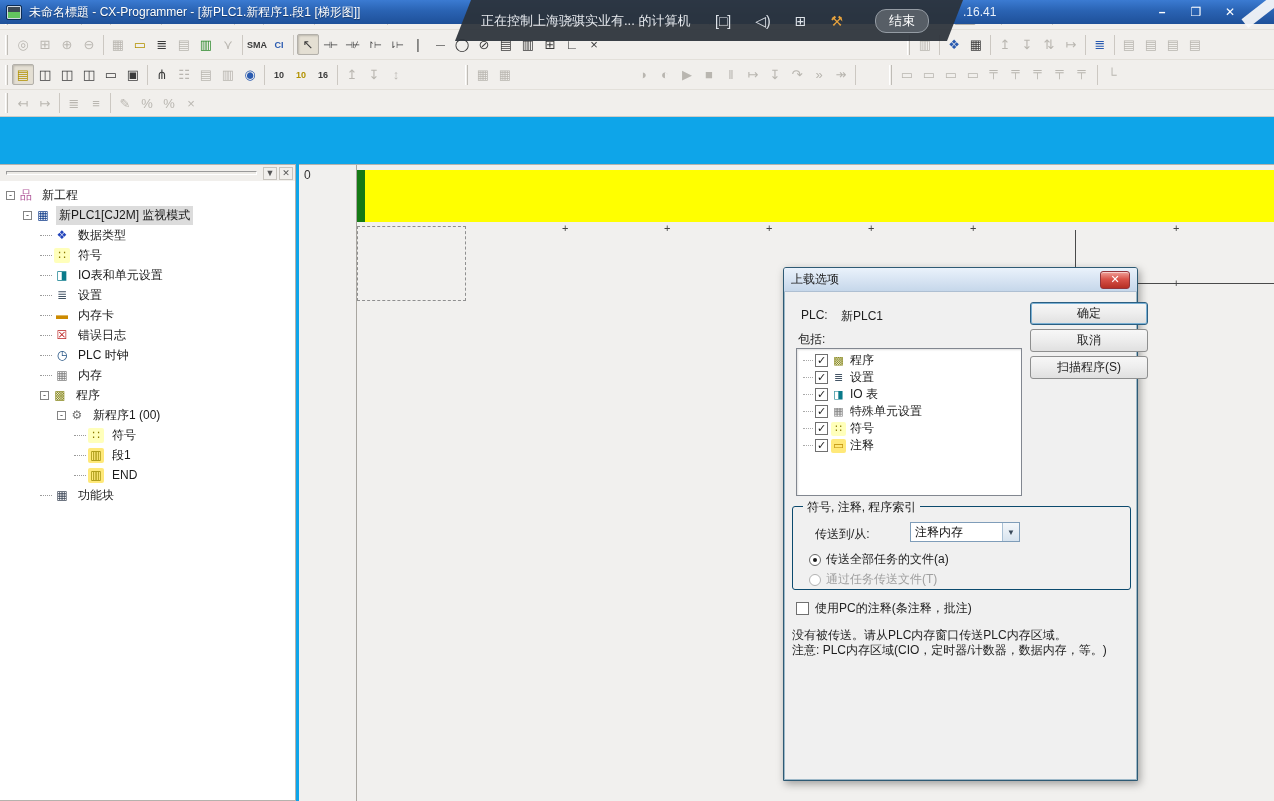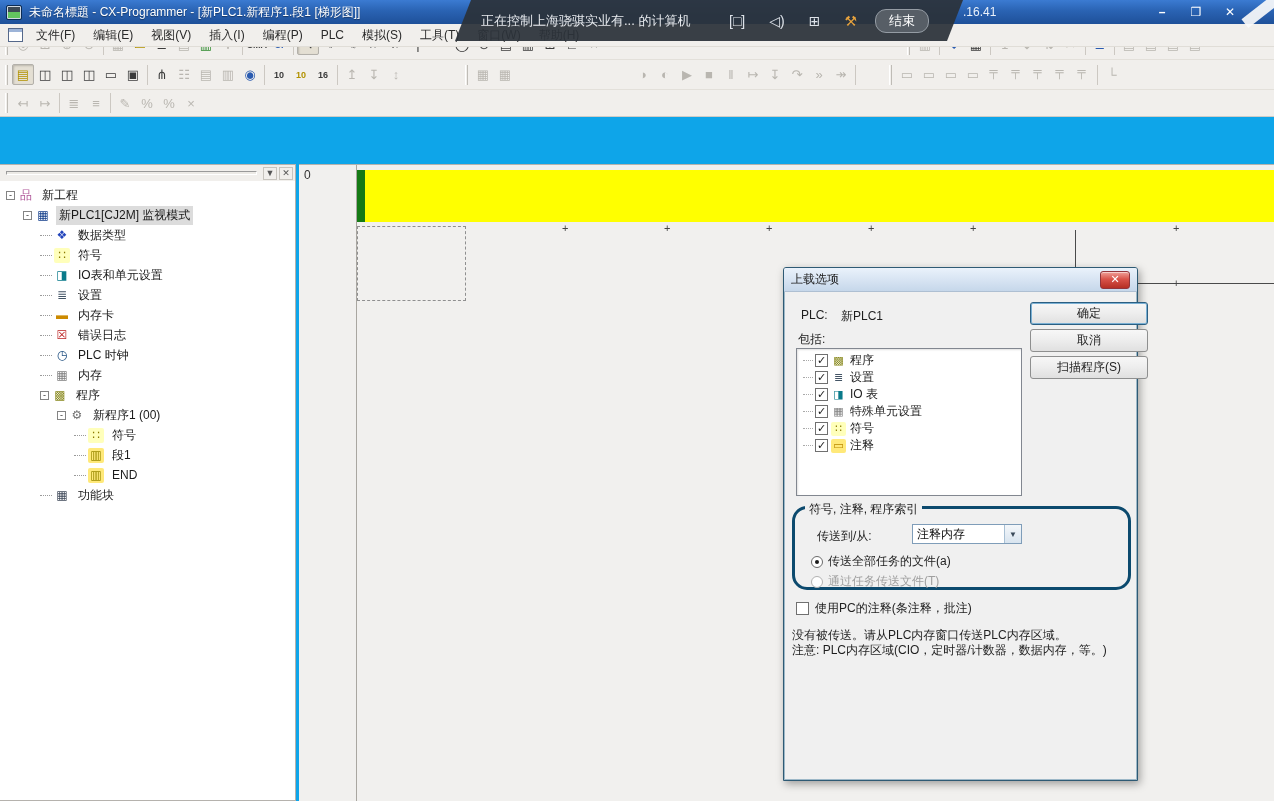--- a/index.html
+++ b/index.html
@@ -23,21 +23,21 @@
 
   
   .remote-overlay { position:absolute; left:455px; top:0; width:508px; height:41px; z-index:60;
     background:rgba(43,49,57,.93); clip-path:polygon(16px 0,100% 0,calc(100% - 16px) 100%,0 100%);
     display:flex; align-items:center; padding:0 34px 0 26px; box-shadow:0 2px 4px rgba(0,0,0,.35); }
   .ro-msg { color:#e6e9ed; font-size:13px; white-space:nowrap; }
   .ro-icons { display:flex; align-items:center; gap:24px; margin-left:auto; }
   .ro-icon { color:#dde2e8; font-size:14px; line-height:1; }
   .ro-icon.orange { color:#e8a33d; }
   .ro-end { background:#575e66; border:1px solid #959ca4; border-radius:11px; color:#fff;
-    font-size:13px; padding:2px 13px; margin-left:18px; white-space:nowrap; }
+    font-size:13px; padding:2px 13px; margin-left:32px; white-space:nowrap; }
 
   
   .menubar { position:absolute; left:0; top:24px; width:100%; height:23px; background:#f1efec;
     border-bottom:1px solid #e0ddd7; display:flex; align-items:center; padding-left:4px; z-index:4; }
   .menu-doc-icon { width:15px; height:14px; border:1px solid #55688a; background:#fff; margin:0 4px; flex:none;
     box-shadow:inset 0 3px 0 #9db4d8; }
   .menu-item { padding:3px 9px; color:#2a2a2a; white-space:nowrap; }
 
   
   .tb-row { position:relative; width:100%; height:30px; background:#f1efec; border-bottom:1px solid #e3e0da;
@@ -105,21 +105,21 @@
   .ldots { width:10px; border-top:1px dotted #aaa; margin:0 2px 0 4px; flex:none; }
   .chk { width:13px; height:13px; background:#fff; border:1px solid #707070; color:#1a1a1a;
     font-size:11px; font-weight:bold; line-height:11px; text-align:center; margin-right:3px; flex:none; }
   .li-icon { width:15px; height:14px; display:inline-flex; align-items:center; justify-content:center;
     font-size:11px; margin-right:4px; flex:none; border-radius:2px; }
   .dbtn { position:absolute; left:246px; width:118px; height:23px; display:flex; align-items:center; justify-content:center;
     background:linear-gradient(180deg,#f7f7f7 0%,#eee 45%,#e0e0e0 100%); border:1px solid #8e8f8f;
     border-radius:3px; color:#1e1e1e; }
   .dbtn.default { border:1px solid #2b5f82; box-shadow:0 0 0 1px #7ab0d4 inset; }
   .groupbox { position:absolute; left:8px; top:238px; width:339px; height:84px;
-    border:3px solid #0c4a6e; border-radius:15px; }
+    border:1px solid #0c4a6e; border-radius:3px; }
   .groupbox-title { position:absolute; left:10px; top:-8px; background:#f0f0f0; padding:0 4px; color:#1e1e1e; white-space:nowrap; }
   .combo { position:absolute; left:117px; top:15px; width:110px; height:20px; background:#fff;
     border:1px solid #7f9db9; display:flex; align-items:center; }
   .combo-text { flex:1; padding-left:4px; color:#111; white-space:nowrap; overflow:hidden; }
   .combo-btn { width:17px; height:100%; border-left:1px solid #a9c0d4; flex:none;
     background:linear-gradient(180deg,#f4f7fa,#d8e4ef); display:flex; align-items:center; justify-content:center;
     font-size:8px; color:#3a4a5a; }
   .radio-row { position:absolute; display:flex; align-items:center; white-space:nowrap; }
   .radio { width:12px; height:12px; border:1px solid #6a6a6a; border-radius:50%; background:#fff;
     margin-right:5px; position:relative; flex:none; }
@@ -140,33 +140,20 @@
     <span class="title-text">未命名標題 - CX-Programmer - [新PLC1.新程序1.段1 [梯形图]]</span>
     <span class="ip-frag">.16.41</span>
     <span class="win-btns">
       <span class="win-btn">–</span>
       <span class="win-btn">❐</span>
       <span class="win-btn">✕</span>
     </span>
     <span class="corner-slash"></span>
   </div>
 
-  <div class="menubar">
-    <span class="menu-doc-icon"></span>
-  <span class="menu-item">文件(F)</span>
-      <span class="menu-item">编辑(E)</span>
-      <span class="menu-item">视图(V)</span>
-      <span class="menu-item">插入(I)</span>
-      <span class="menu-item">编程(P)</span>
-      <span class="menu-item">PLC</span>
-      <span class="menu-item">模拟(S)</span>
-      <span class="menu-item">工具(T)</span>
-      <span class="menu-item">窗口(W)</span>
-      <span class="menu-item">帮助(H)</span>
-    </div>
 
   <div class="tb-row">
       <span class="grip"></span>
       <span class="tbi">▯</span>
       <span class="tbi y">▱</span>
       <span class="tbi b">▤</span>
       <span class="sep"></span>
       <span class="tbi b">◫</span>
       <span class="sep"></span>
       <span class="tbi">▦</span>

